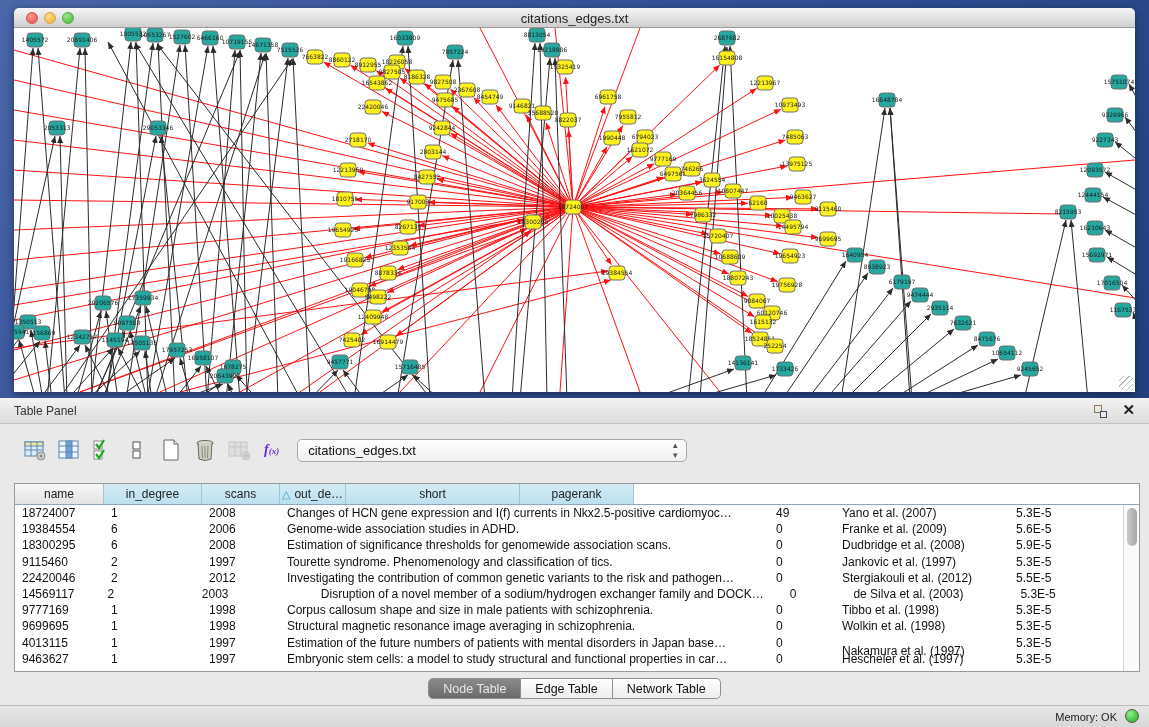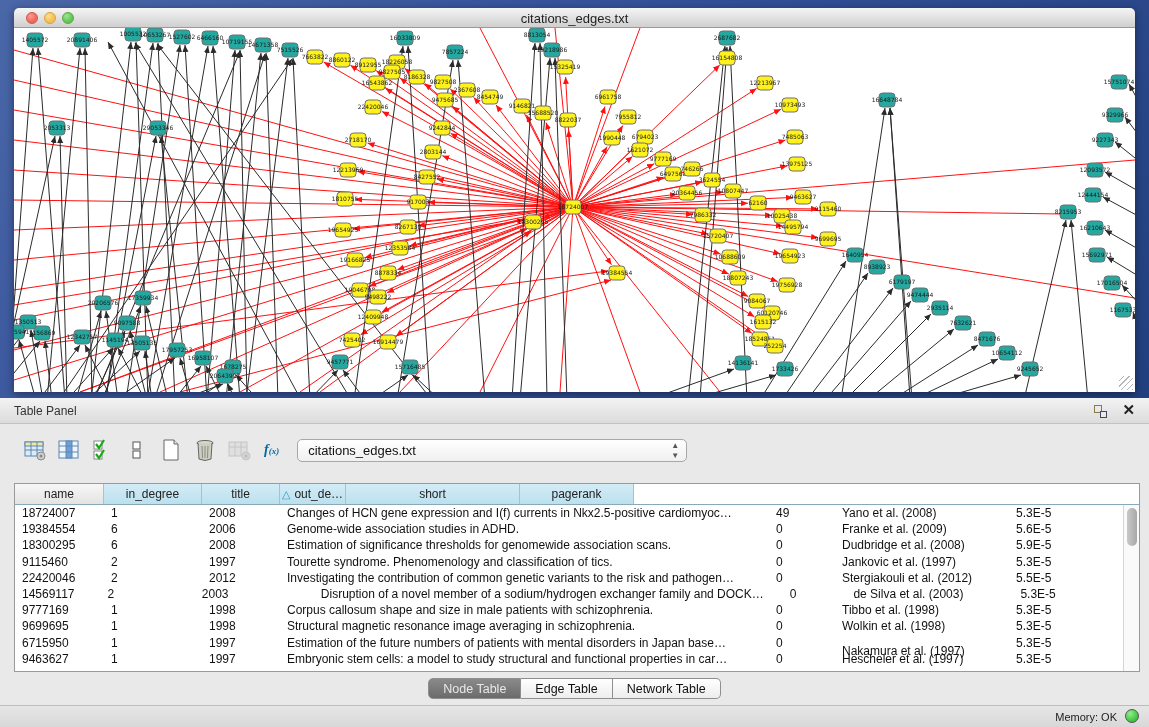--- a/index.html
+++ b/index.html
@@ -32,21 +32,21 @@
   #tp-titlebar { position:relative; height:26px; background:linear-gradient(#f3f3f3,#dcdcdc);
                  border-bottom:1px solid #c2c2c2; }
   #tp-title { position:absolute; left:14px; top:6px; font-size:12px; color:#333; }
   #tp-float { position:absolute; right:42px; top:7px; width:13px; height:13px; cursor:pointer; }
   #tp-float .sq1 { position:absolute; left:0; top:0; width:8px; height:8px; border:1.5px solid #8a7a4a; }
   #tp-float .sq2 { position:absolute; right:0; bottom:0; width:7px; height:7px; border:1.5px solid #3c4a66; background:#e9e9e9; }
   #tp-close { position:absolute; right:14px; top:3px; font-size:15px; font-weight:bold; color:#222; cursor:pointer; }
 
   #tp-toolbar { position:relative; height:52px; display:flex; align-items:center; padding-left:20px; }
   .tool-btn { width:30px; height:30px; margin-right:4px; display:flex; align-items:center; justify-content:center; }
-  .fx { font-size:14px; color:#0369a1; font-style:italic; font-family:"Liberation Serif",serif; font-weight:bold; margin:0 10px 0 6px;}
+  .fx { font-size:14px; color:#6d28d9; font-style:italic; font-family:"Liberation Serif",serif; font-weight:bold; margin:0 10px 0 6px;}
   .fx small { font-size:9px; font-style:italic; }
   #tp-dropdown { position:relative; width:390px; height:23px; margin-left:8px; background:linear-gradient(#ffffff,#f0f0f0);
                  border:1px solid #a8a8a8; border-radius:5px; font-size:13px; color:#111;
                  display:flex; align-items:center; padding-left:10px; }
   #dd-arrows { position:absolute; right:7px; top:1px; font-size:8px; color:#555; line-height:10px; text-align:center; }
 
   #tp-table { position:absolute; left:14px; top:85px; width:1126px; height:189px;
               background:#fff; border:1px solid #9a9a9a; overflow:hidden; }
   #tbl-header { display:flex; height:21px; border-bottom:1px solid #8aa8b8; }
   .th { height:100%; display:flex; align-items:center; justify-content:center;
@@ -869,41 +869,41 @@
 
     <div id="tp-table">
       <div id="tbl-header">
           <div class="th first" style="width: 89px;">
             <span>name</span>
           </div>
           <div class="th" style="width: 98px;">
             <span>in_degree</span>
           </div>
           <div class="th" style="width: 78px;">
-            <span>title</span>
+            <span>scans</span>
           </div>
           <div class="th" style="width: 66px;">
             <span class="sort-tri">△</span>
             <span>out_de…</span>
           </div>
           <div class="th" style="width: 174px;">
             <span>short</span>
           </div>
           <div class="th" style="width: 114px;">
             <span>pagerank</span>
           </div>
         </div>
       <div id="tbl-body">
           <div class="tr">
             <div class="td" style="width: 89px;">18724007</div>
             <div class="td" style="width: 98px;">1</div>
             <div class="td" style="width: 78px;">2008</div>
             <div class="td" style="width: 489px;">Changes of HCN gene expression and I(f) currents in Nkx2.5-positive cardiomyoc…</div>
             <div class="td" style="width: 66px;">49</div>
-            <div class="td" style="width: 174px;">Yano et al. (2008)</div>
+            <div class="td" style="width: 174px;">Yano et al. (2007)</div>
             <div class="td" style="width: 114px;">5.3E-5</div>
           </div>
           <div class="tr">
             <div class="td" style="width: 89px;">19384554</div>
             <div class="td" style="width: 98px;">6</div>
             <div class="td" style="width: 78px;">2006</div>
             <div class="td" style="width: 489px;">Genome-wide association studies in ADHD.</div>
             <div class="td" style="width: 66px;">0</div>
             <div class="td" style="width: 174px;">Franke et al. (2009)</div>
             <div class="td" style="width: 114px;">5.6E-5</div>
@@ -956,21 +956,21 @@
           <div class="tr">
             <div class="td" style="width: 89px;">9699695</div>
             <div class="td" style="width: 98px;">1</div>
             <div class="td" style="width: 78px;">1998</div>
             <div class="td" style="width: 489px;">Structural magnetic resonance image averaging in schizophrenia.</div>
             <div class="td" style="width: 66px;">0</div>
             <div class="td" style="width: 174px;">Wolkin et al. (1998)</div>
             <div class="td" style="width: 114px;">5.3E-5</div>
           </div>
           <div class="tr">
-            <div class="td" style="width: 89px;">6715950</div>
+            <div class="td" style="width: 89px;">4013115</div>
             <div class="td" style="width: 98px;">1</div>
             <div class="td" style="width: 78px;">1997</div>
             <div class="td" style="width: 489px;">Estimation of the future numbers of patients with mental disorders in Japan base…</div>
             <div class="td" style="width: 66px;">0</div>
             <div class="td" style="width: 174px; margin-top: 16px;">Nakamura et al. (1997)</div>
             <div class="td" style="width: 114px;">5.3E-5</div>
           </div>
           <div class="tr">
             <div class="td" style="width: 89px;">9463627</div>
             <div class="td" style="width: 98px;">1</div>

